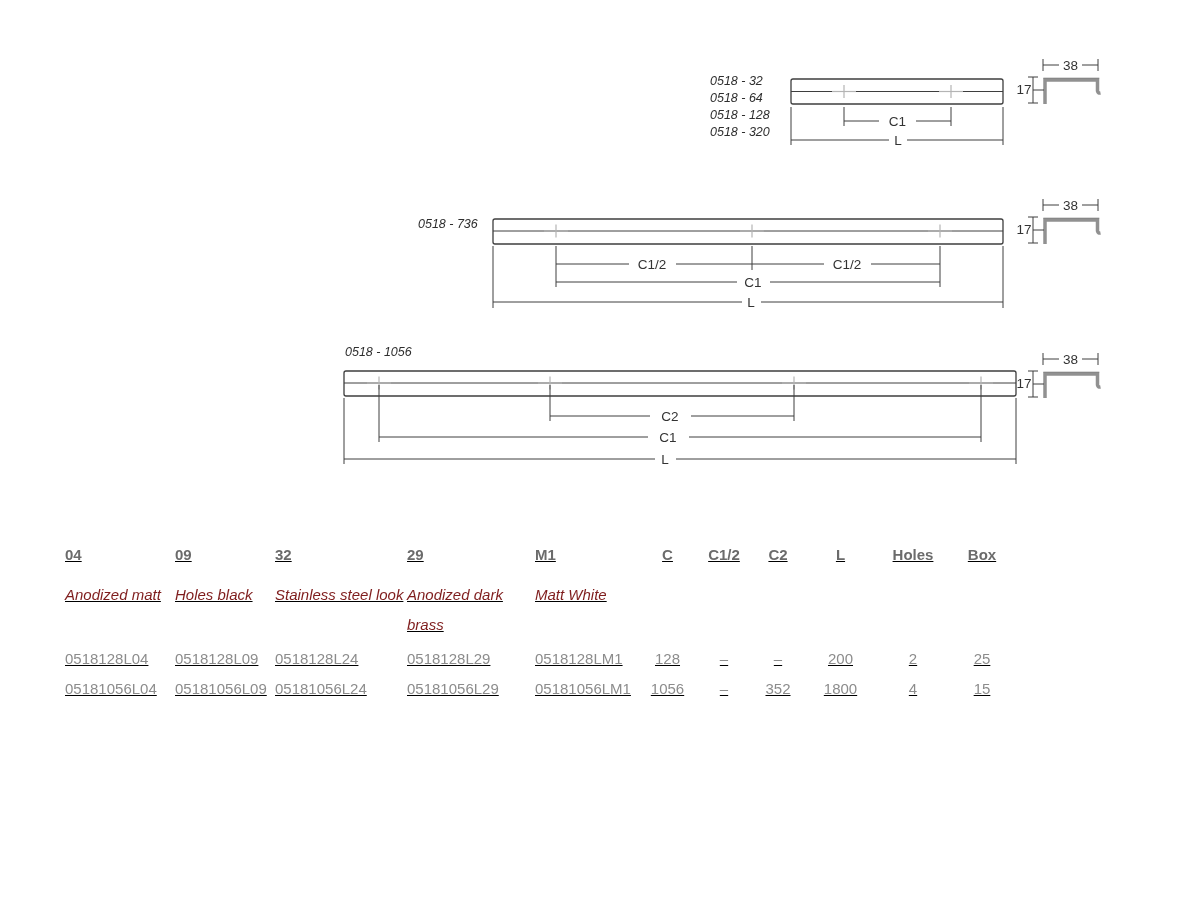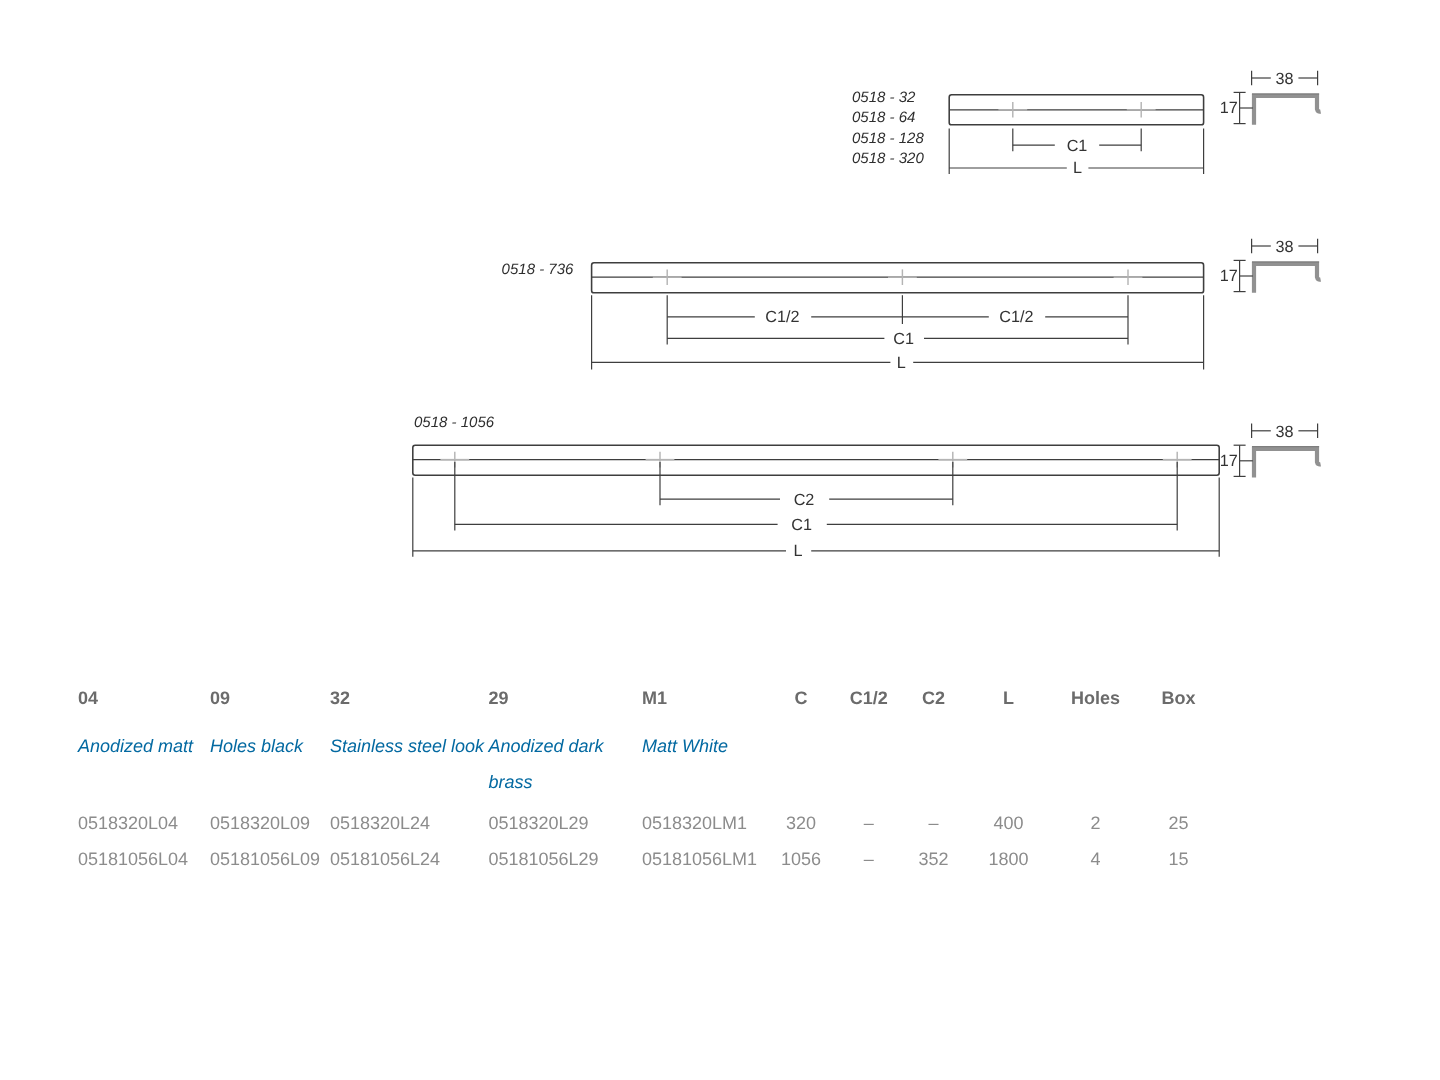--- a/index.html
+++ b/index.html
@@ -9,32 +9,33 @@
   }
   .drawing{position:absolute;left:0;top:0;}
   .dimline{stroke:#3e3e3e;stroke-width:1;fill:none;}
   .barline{stroke:#3e3e3e;stroke-width:1.3;fill:#ffffff;}
   .dimtext{font-size:13.5px;fill:#333333;}
   .prodlabel{font-size:12.5px;font-style:italic;fill:#2e2e2e;}
   .profile{stroke:#919191;stroke-width:3.5;fill:none;}
   .profile-edge{stroke:#6a6a6a;stroke-width:.8;fill:none;}
 
   .spec-table{
-    position:absolute;left:65px;top:574px;
+    position:absolute;left:65px;top:546px;
     border-collapse:collapse;table-layout:fixed;width:951px;
     font-size:15px;
+    text-decoration:underline;
   }
   .spec-table th,.spec-table td{padding:0;margin:0;}
   .spec-table th{
     text-align:left;font-weight:bold;color:#6b6b6b;
     height:34px;vertical-align:top;font-size:15px;
   }
   .spec-table th.num,.spec-table td.num{text-align:center;}
   .finish-row td{
-    font-style:italic;color:#0369a1;height:64px;
+    font-style:italic;color:#7f1d1d;height:64px;
     line-height:30px;vertical-align:top;
   }
   .data-row td{
     color:#8c8c8c;height:30px;line-height:30px;vertical-align:middle;
     white-space:nowrap;
   }
 </style>
 </head>
 <body>
 
@@ -188,29 +189,29 @@
     <td>Anodized dark brass</td>
     <td>Matt White</td>
     <td></td>
         <td></td>
         <td></td>
         <td></td>
         <td></td>
         <td></td>
   </tr>
   <tr class="data-row">
-    <td>0518320L04</td>
-    <td>0518320L09</td>
-    <td>0518320L24</td>
-    <td>0518320L29</td>
-    <td>0518320LM1</td>
-    <td class="num">320</td>
+    <td>0518128L04</td>
+    <td>0518128L09</td>
+    <td>0518128L24</td>
+    <td>0518128L29</td>
+    <td>0518128LM1</td>
+    <td class="num">128</td>
     <td class="num">–</td>
     <td class="num">–</td>
-    <td class="num">400</td>
+    <td class="num">200</td>
     <td class="num">2</td>
     <td class="num">25</td>
   </tr>
   <tr class="data-row">
     <td>05181056L04</td>
     <td>05181056L09</td>
     <td>05181056L24</td>
     <td>05181056L29</td>
     <td>05181056LM1</td>
     <td class="num">1056</td>

